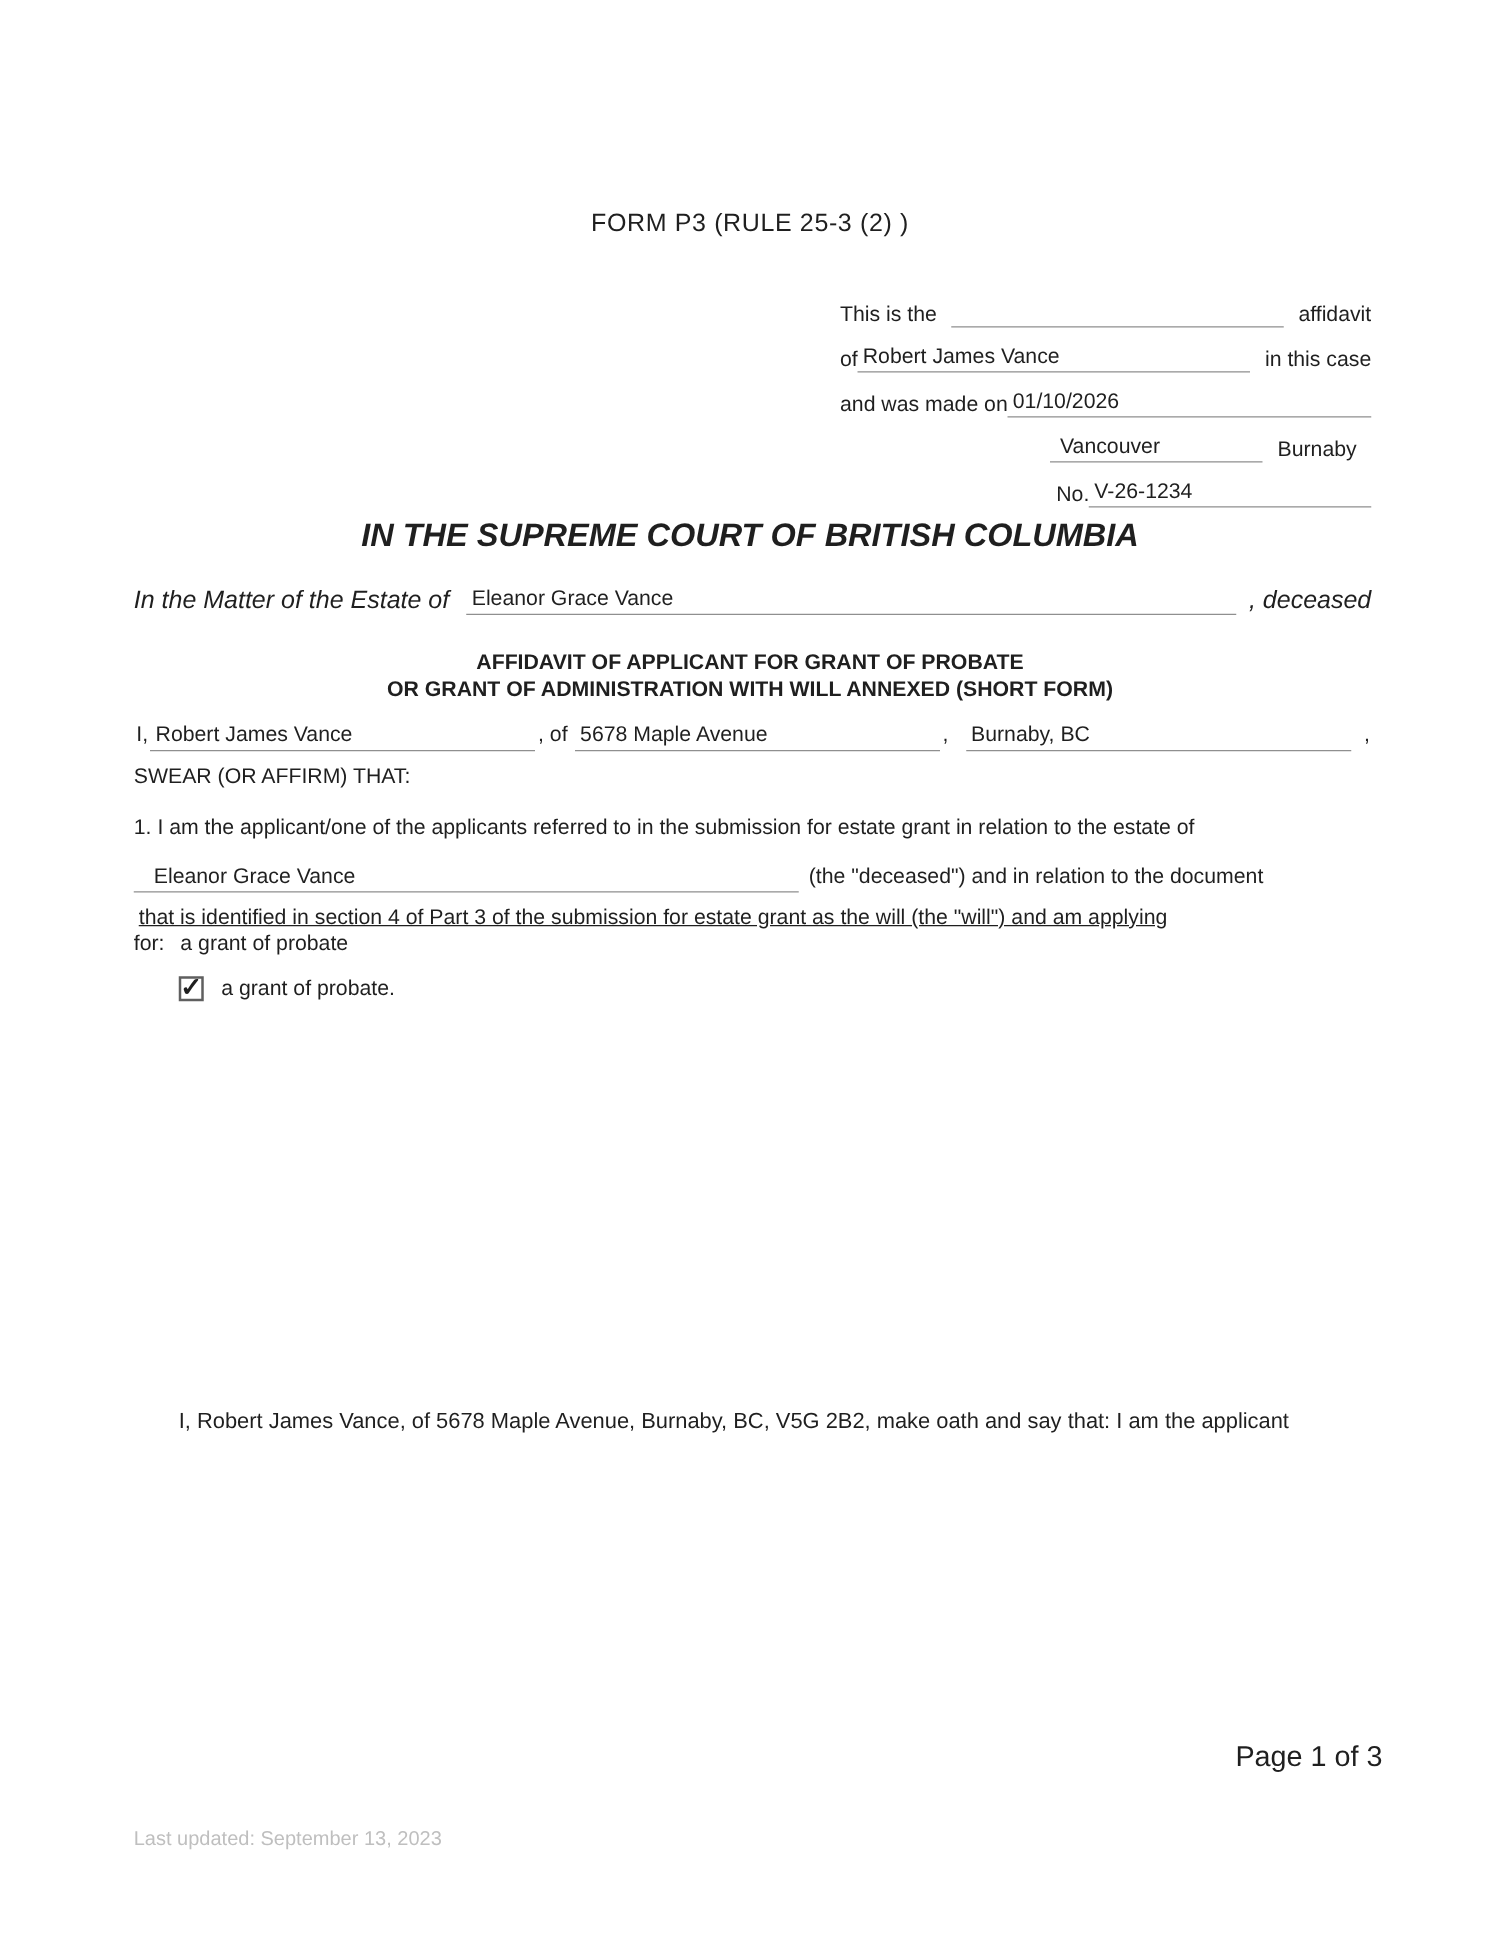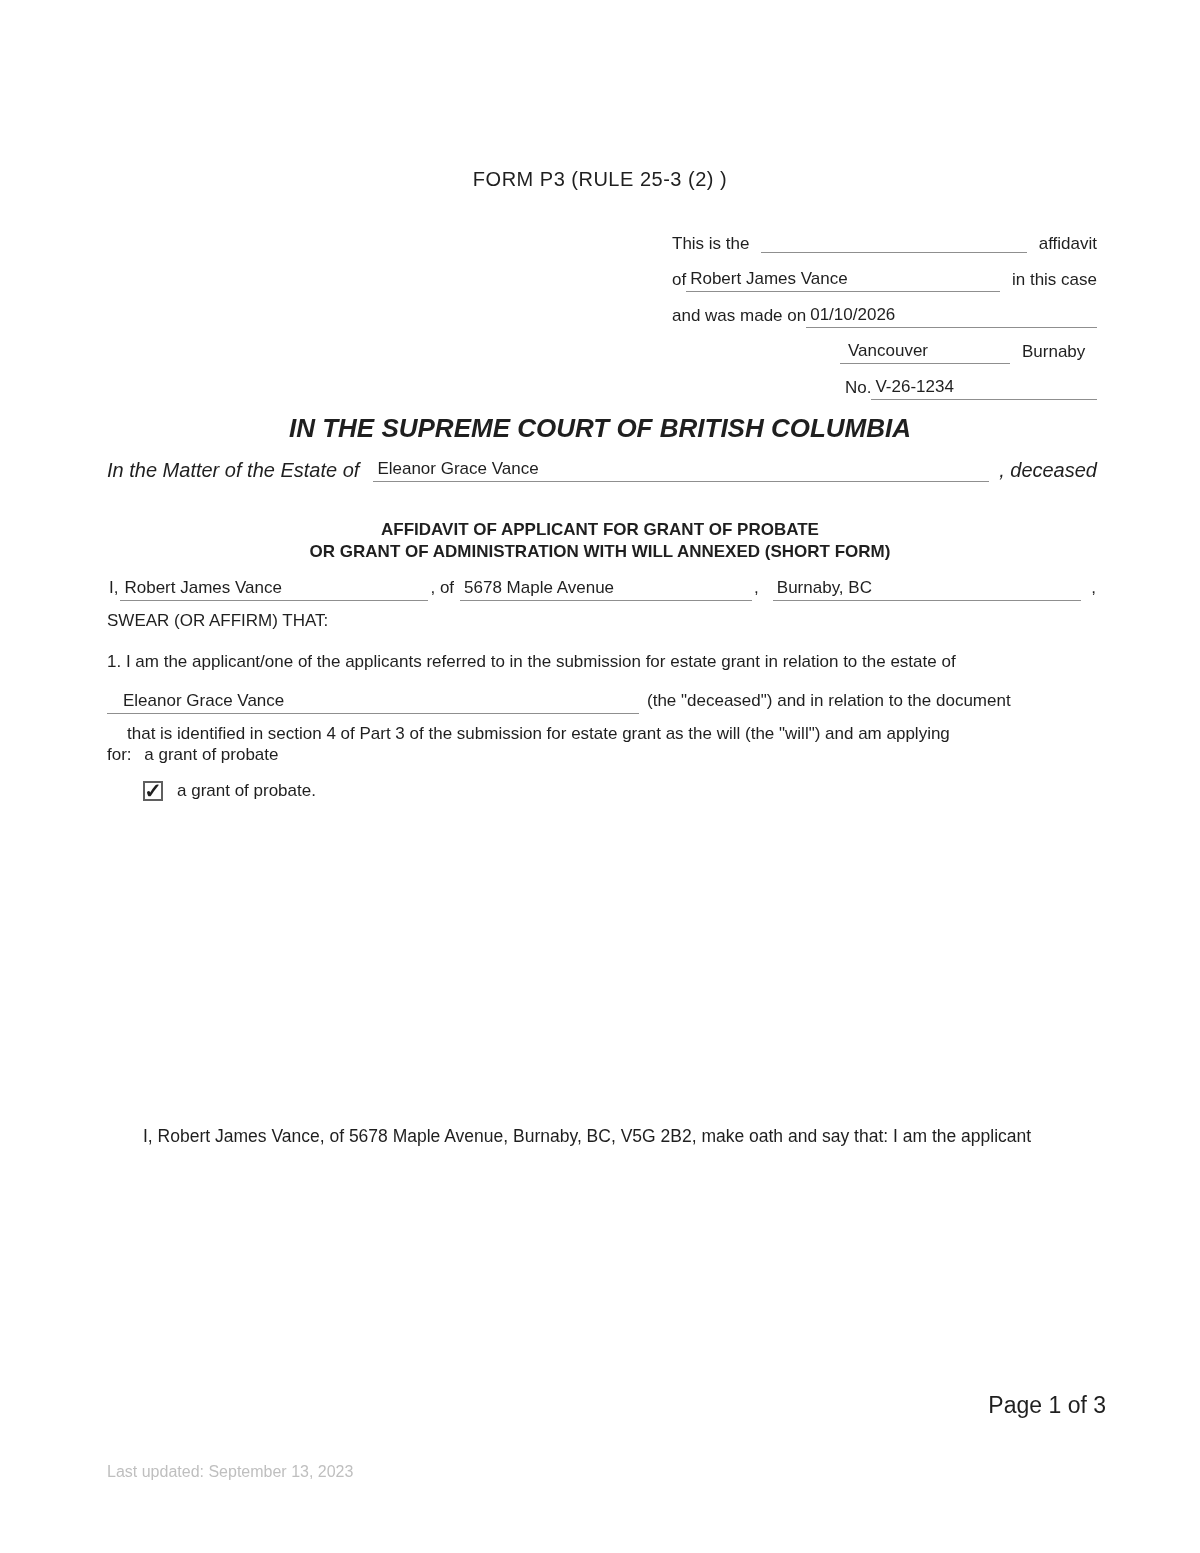--- a/index.html
+++ b/index.html
@@ -32,21 +32,21 @@
   }
 
   
   .aff-block {
     position: absolute;
     top: 226px; left: 672px; width: 425px;
     font-size: 17px;
   }
   .aff-row {
     display: flex;
-    align-items: center;
+    align-items: flex-end;
     height: 36px;
   }
   .aff-row .gap-l { margin-left: 12px; }
   .aff-row .gap-r { margin-right: 12px; }
   .spacer-168 { width: 168px; flex: none; }
   .spacer-5   { width: 5px;  flex: none; }
   .registry-blank { width: 170px; flex: none; padding-left: 8px; }
 
   
   .court-title {
@@ -54,21 +54,21 @@
     top: 413px; left: 0; width: 100%;
     text-align: center;
     font-size: 26px;
     font-weight: bold;
     font-style: italic;
   }
 
   
   .estate-line {
     position: absolute;
-    top: 459px; left: 107px; width: 990px;
+    top: 469px; left: 107px; width: 990px;
     display: flex;
     align-items: flex-start;
     font-size: 20px;
     font-style: italic;
   }
   .estate-line .blank {
     font-style: normal;
     font-size: 17px;
     flex: 1;
     margin: 0 10px 0 14px;
@@ -112,21 +112,21 @@
   }
   .item1 p { margin: 0; }
   .item1 .line1 { margin-bottom: 18px; }
   .name-row {
     display: flex;
     align-items: baseline;
     margin-bottom: 9px;
   }
   .name-row .blank { width: 532px; flex: none; padding-left: 16px; }
   .name-row .after { margin-left: 8px; }
-  .item1 .line2 { margin-left: 20px; }
+  .item1 .line2 { margin-left: 4px; text-decoration: underline; }
   .for-line { margin: 5px 0 0 20px; }
   .for-line .for-value { margin-left: 8px; }
 
   .cb-row {
     display: flex;
     align-items: center;
     margin: 15px 0 0 36px;
   }
   .checkbox {
     width: 20px; height: 20px;

